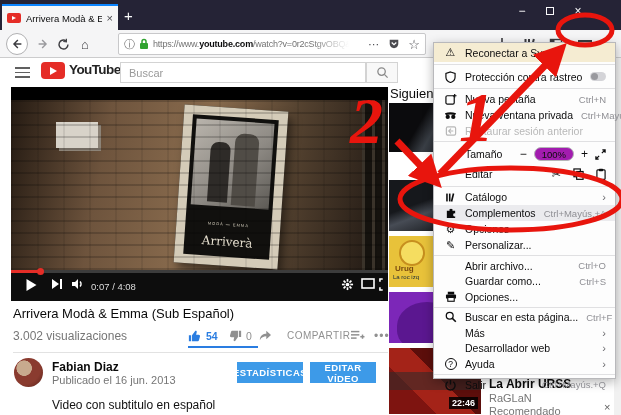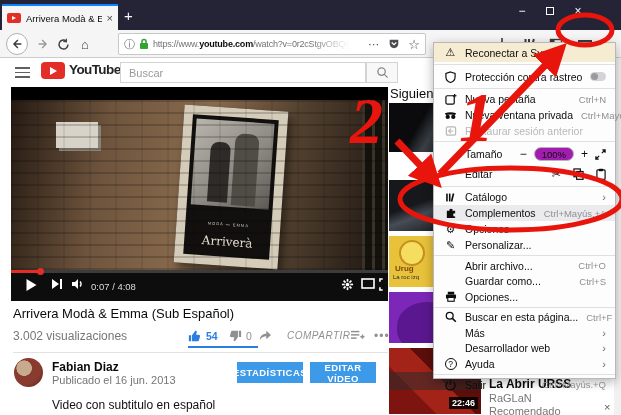--- a/index.html
+++ b/index.html
@@ -86,21 +86,21 @@
   .vbtn { position:absolute; top:8px; display:flex; align-items:center; justify-content:center; }
   .vtime { position:absolute; left:80px; top:11px; font-size:9.5px; color:#ddd; }
 
   
   #v-title { position:absolute; left:13px; top:306px; font-size:13px; color:#0a0a0a; }
   #v-views { position:absolute; left:13px; top:329px; font-size:12px; color:#767676; }
   .actrow { position:absolute; top:329px; display:flex; align-items:center; font-size:10px; color:#909090; }
   .cnt-like { color:#2a7de1; font-weight:bold; margin-left:4px; font-size:10.5px; }
   .cnt-dis  { color:#909090; margin-left:4px; font-size:10.5px; }
   #act-like { left:188px; } #act-dislike { left:228px; }
-  #act-share { left:258px; display:flex; gap:15px; align-items:center; letter-spacing:0.5px;font-style:italic; }
+  #act-share { left:258px; display:flex; gap:15px; align-items:center; letter-spacing:0.5px; }
   #act-playlist { left:350px; } #act-more { left:374px; font-size:12px; color:#909090; letter-spacing:1px; }
   #like-underline { position:absolute; left:188px; top:346px; width:70px; height:2px; background:#2a7de1; }
   #divider { position:absolute; left:13px; top:352px; width:375px; height:1px; background:#e2e2e2; }
   #avatar { position:absolute; left:14px; top:358px; width:29px; height:29px; border-radius:50%;
     background:radial-gradient(circle at 35% 35%, #c8aa8e 0 28%, #8a3b2f 30% 60%, #551f18 100%); }
   #ch-name { position:absolute; left:52px; top:360px; font-size:12px; font-weight:bold; color:#0a0a0a; }
   #ch-date { position:absolute; left:52px; top:374px; font-size:11px; color:#767676; }
   .bluebtn { position:absolute; top:362px; height:21px; background:#3d9ae8; color:#fff; border:none;
     font-size:9.5px; font-weight:bold; font-family:inherit; letter-spacing:0.4px; padding:0 10px;
     display:flex; align-items:center; justify-content:center; }

